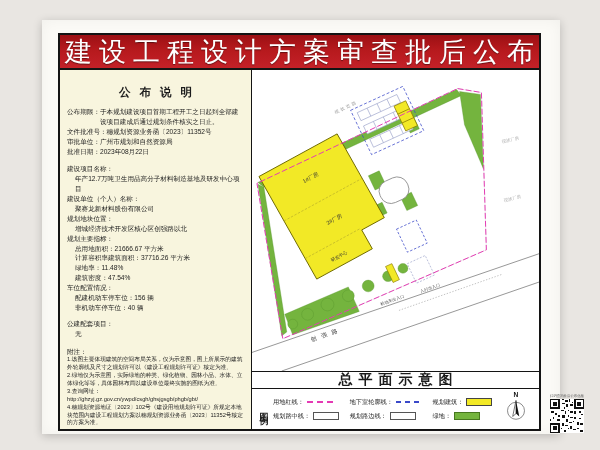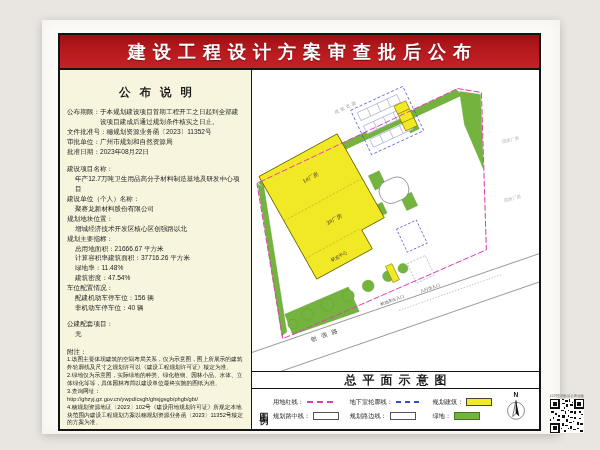--- a/index.html
+++ b/index.html
@@ -15,21 +15,21 @@
     background:var(--paper,#fbfaf6);
     box-shadow:0 2px 9px rgba(0,0,0,.20), inset 0 0 14px rgba(0,0,0,.045);
   }
   .doc{position:absolute;left:16px;top:13px;width:483px}
   .banner{
     height:33px;border:2px solid #141414;
     background:linear-gradient(180deg,#9c1014,var(--banner-red,#b6191d) 45%,#c42128);
     display:flex;align-items:center;justify-content:center;
   }
   .banner span{
-    color:#fff;font-size:18px;font-weight:bold;letter-spacing:7px;padding-left:7px;
+    color:#fff;font-size:27px;font-weight:normal;letter-spacing:7px;padding-left:7px;
     text-shadow:0 1px 1px rgba(0,0,0,.45);white-space:nowrap;
   }
   .docbody{display:flex;border:2px solid #141414;border-top:none;height:359px;background:#fff}
   .leftcol{
     width:192px;box-sizing:border-box;flex:0 0 192px;
     background:var(--panel-cream,#f8f5de);
     border-right:1.6px solid #141414;
     padding:11px 7px 3px;overflow:hidden;
   }
   .nheading{text-align:center;font-size:11.5px;font-weight:bold;letter-spacing:9px;text-indent:9px;padding:4px 0 7px}
@@ -38,21 +38,21 @@
   .ind{padding-left:8px}
   .mt8{margin-top:8px}
   .mt6{margin-top:6px}
   .note{font-size:5.7px;line-height:1.38;color:#222}
   .url{word-break:break-all}
   .rightcol{flex:1;display:flex;flex-direction:column;min-width:0;background:#fff}
   .mapwrap{flex:1;position:relative;background:#fff}
   .mapwrap svg{position:absolute;inset:0;width:100%;height:100%}
   .maptitle{
     height:16px;line-height:16px;border-top:1.6px solid #141414;border-bottom:1.6px solid #141414;
-    text-align:center;font-weight:bold;font-size:12px;letter-spacing:6px;text-indent:6px;
+    text-align:center;font-weight:bold;font-size:14px;letter-spacing:6px;text-indent:6px;font-family:Liberation Serif, serif;
   }
   .legendrow{height:40px;display:flex;align-items:center;padding:2px 8px 2px 5px;box-sizing:border-box}
   .legendkey{
     writing-mode:vertical-rl;text-orientation:upright;
     font-size:9px;font-weight:bold;letter-spacing:4px;line-height:1;margin:0 5px 0 2px;
   }
   .legenditems{flex:1;display:grid;grid-template-columns:auto auto auto;gap:5px 10px;align-items:center;font-size:6.2px}
   .li{display:flex;align-items:center;white-space:nowrap}
   .sw{width:26px;height:8px;margin-left:3px;box-sizing:border-box;display:inline-block}
   .sw-redline{height:2px;background:repeating-linear-gradient(90deg,var(--redline-magenta,#e43bb4) 0 6px,transparent 6px 10px)}

